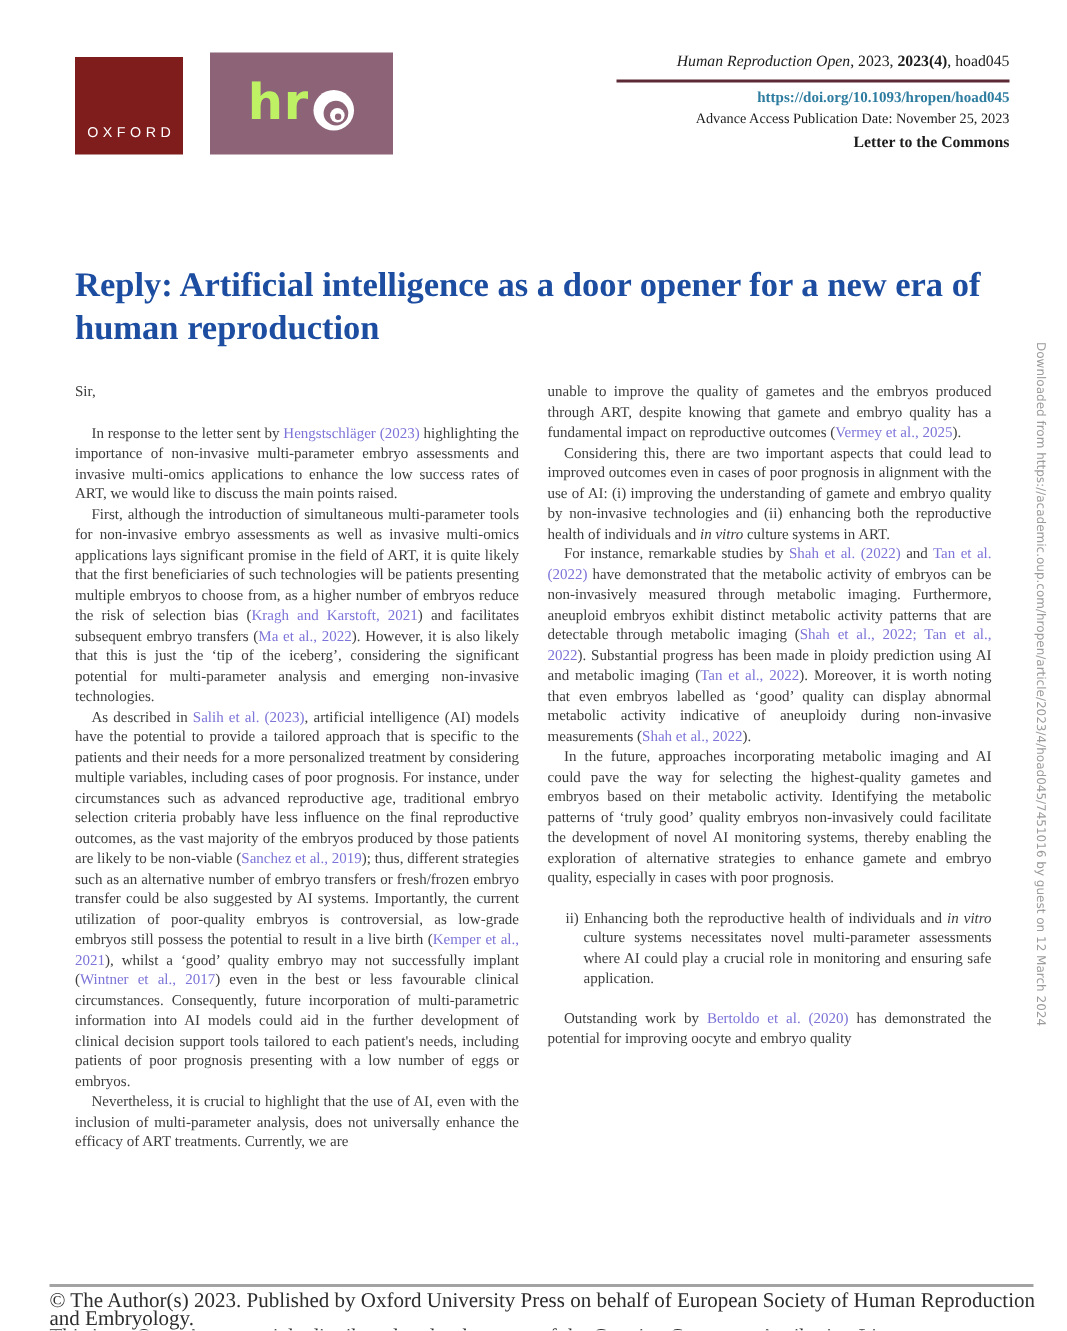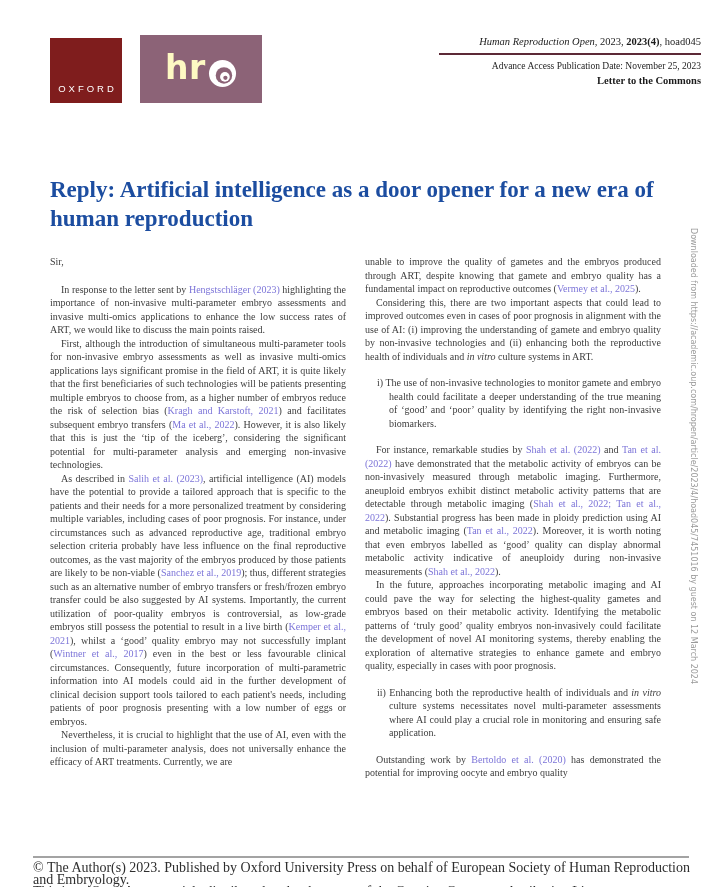--- a/index.html
+++ b/index.html
@@ -13,27 +13,27 @@
     position:absolute; left:50px; top:38px; width:72px; height:65px;
     background:#7f1d1d; color:#ffffff; box-sizing:border-box;
     display:flex; align-items:flex-end; justify-content:center; padding-bottom:9px;
     font-family:"Liberation Sans", sans-serif; font-size:9.5px; letter-spacing:3px; text-indent:3px;
   }
   .logo-hro {
     position:absolute; left:140px; top:35px; width:122px; height:68px;
     background:#8c6377; display:flex; align-items:center; justify-content:center;
   }
   .hro-text {
-    color:#fef9c3; font-family:"DejaVu Sans", sans-serif; font-weight:bold;
+    color:#bef264; font-family:"DejaVu Sans", sans-serif; font-weight:bold;
     font-size:33px; line-height:1; margin-top:-4px; letter-spacing:0.5px;
   }
   .hro-o { margin-left:2px; margin-top:8px; }
 
   .header-right {
-    position:absolute; top:36px; right:10px; width:262px; text-align:right;
+    position:absolute; top:36px; right:38px; width:262px; text-align:right;
     font-size:10.5px; color:#1c1c1c; line-height:12.5px;
   }
   .header-rule { height:2px; background:#5c2936; margin:4px 0 5px 0; }
   .doi { color:#2e7da0; font-weight:bold; font-size:10px; cursor:pointer; }
   .advance { font-size:9.5px; margin-top:2px; }
   .article-type { font-weight:bold; font-size:10.5px; margin-top:3px; }
 
   
   .title {
     position:absolute; left:50px; top:131px; width:632px;
@@ -84,38 +84,38 @@
       <circle cx="15" cy="15" r="14" fill="#ffffff"></circle>
       <circle cx="16.5" cy="17" r="8.5" fill="#8c6377"></circle>
       <circle cx="17.5" cy="18.5" r="5" fill="#ffffff"></circle>
       <circle cx="18" cy="19.5" r="2.2" fill="#8c6377"></circle>
     </svg>
   </div>
 
   <div class="header-right">
     <div class="journal-line"><span class="s-it">Human Reproduction Open</span><span>, 2023, </span><span class="s-b">2023(4)</span><span>, hoad045</span></div>
     <div class="header-rule"></div>
+    <div class="doi">https://doi.org/10.1093/hropen/hoad045</div>
     <div class="advance">Advance Access Publication Date: November 25, 2023</div>
     <div class="article-type">Letter to the Commons</div>
   </div>
 
   <div class="title">Reply: Artificial intelligence as a door opener for a new era of human reproduction</div>
 
   <div class="col col-left">
     <div class="salutation">Sir,</div>
     <div class="para indent"><span>In response to the letter sent by </span><span class="s-link">Hengstschläger (2023)</span><span> highlighting the importance of non-invasive multi-parameter embryo assessments and invasive multi-omics applications to enhance the low success rates of ART, we would like to discuss the main points raised.</span></div>
     <div class="para indent"><span>First, although the introduction of simultaneous multi-parameter tools for non-invasive embryo assessments as well as invasive multi-omics applications lays significant promise in the field of ART, it is quite likely that the first beneficiaries of such technologies will be patients presenting multiple embryos to choose from, as a higher number of embryos reduce the risk of selection bias (</span><span class="s-link">Kragh and Karstoft, 2021</span><span>) and facilitates subsequent embryo transfers (</span><span class="s-link">Ma et al., 2022</span><span>). However, it is also likely that this is just the ‘tip of the iceberg’, considering the significant potential for multi-parameter analysis and emerging non-invasive technologies.</span></div>
     <div class="para indent"><span>As described in </span><span class="s-link">Salih et al. (2023)</span><span>, artificial intelligence (AI) models have the potential to provide a tailored approach that is specific to the patients and their needs for a more personalized treatment by considering multiple variables, including cases of poor prognosis. For instance, under circumstances such as advanced reproductive age, traditional embryo selection criteria probably have less influence on the final reproductive outcomes, as the vast majority of the embryos produced by those patients are likely to be non-viable (</span><span class="s-link">Sanchez et al., 2019</span><span>); thus, different strategies such as an alternative number of embryo transfers or fresh/frozen embryo transfer could be also suggested by AI systems. Importantly, the current utilization of poor-quality embryos is controversial, as low-grade embryos still possess the potential to result in a live birth (</span><span class="s-link">Kemper et al., 2021</span><span>), whilst a ‘good’ quality embryo may not successfully implant (</span><span class="s-link">Wintner et al., 2017</span><span>) even in the best or less favourable clinical circumstances. Consequently, future incorporation of multi-parametric information into AI models could aid in the further development of clinical decision support tools tailored to each patient's needs, including patients of poor prognosis presenting with a low number of eggs or embryos.</span></div>
     <div class="para indent"><span>Nevertheless, it is crucial to highlight that the use of AI, even with the inclusion of multi-parameter analysis, does not universally enhance the efficacy of ART treatments. Currently, we are</span></div>
   </div>
 
   <div class="col col-right">
     <div class="para"><span>unable to improve the quality of gametes and the embryos produced through ART, despite knowing that gamete and embryo quality has a fundamental impact on reproductive outcomes (</span><span class="s-link">Vermey et al., 2025</span><span>).</span></div>
     <div class="para indent"><span>Considering this, there are two important aspects that could lead to improved outcomes even in cases of poor prognosis in alignment with the use of AI: (i) improving the understanding of gamete and embryo quality by non-invasive technologies and (ii) enhancing both the reproductive health of individuals and </span><span class="s-it">in vitro</span><span> culture systems in ART.</span></div>
-    <div class="list-item"><span>i) The use of non-invasive technologies to monitor gamete and embryo health could facilitate a deeper understanding of the true meaning of ‘good’ and ‘poor’ quality by identifying the right non-invasive biomarkers.</span></div>
     <div class="para indent"><span>For instance, remarkable studies by </span><span class="s-link">Shah et al. (2022)</span><span> and </span><span class="s-link">Tan et al. (2022)</span><span> have demonstrated that the metabolic activity of embryos can be non-invasively measured through metabolic imaging. Furthermore, aneuploid embryos exhibit distinct metabolic activity patterns that are detectable through metabolic imaging (</span><span class="s-link">Shah et al., 2022; Tan et al., 2022</span><span>). Substantial progress has been made in ploidy prediction using AI and metabolic imaging (</span><span class="s-link">Tan et al., 2022</span><span>). Moreover, it is worth noting that even embryos labelled as ‘good’ quality can display abnormal metabolic activity indicative of aneuploidy during non-invasive measurements (</span><span class="s-link">Shah et al., 2022</span><span>).</span></div>
     <div class="para indent"><span>In the future, approaches incorporating metabolic imaging and AI could pave the way for selecting the highest-quality gametes and embryos based on their metabolic activity. Identifying the metabolic patterns of ‘truly good’ quality embryos non-invasively could facilitate the development of novel AI monitoring systems, thereby enabling the exploration of alternative strategies to enhance gamete and embryo quality, especially in cases with poor prognosis.</span></div>
     <div class="list-item"><span>ii) Enhancing both the reproductive health of individuals and </span><span class="s-it">in vitro</span><span> culture systems necessitates novel multi-parameter assessments where AI could play a crucial role in monitoring and ensuring safe application.</span></div>
     <div class="para indent"><span>Outstanding work by </span><span class="s-link">Bertoldo et al. (2020)</span><span> has demonstrated the potential for improving oocyte and embryo quality</span></div>
   </div>
 
   <div class="watermark">Downloaded from https://academic.oup.com/hropen/article/2023/4/hoad045/7451016 by guest on 12 March 2024</div>
 
   <div class="footer-rule"></div>
   <div class="footer">

